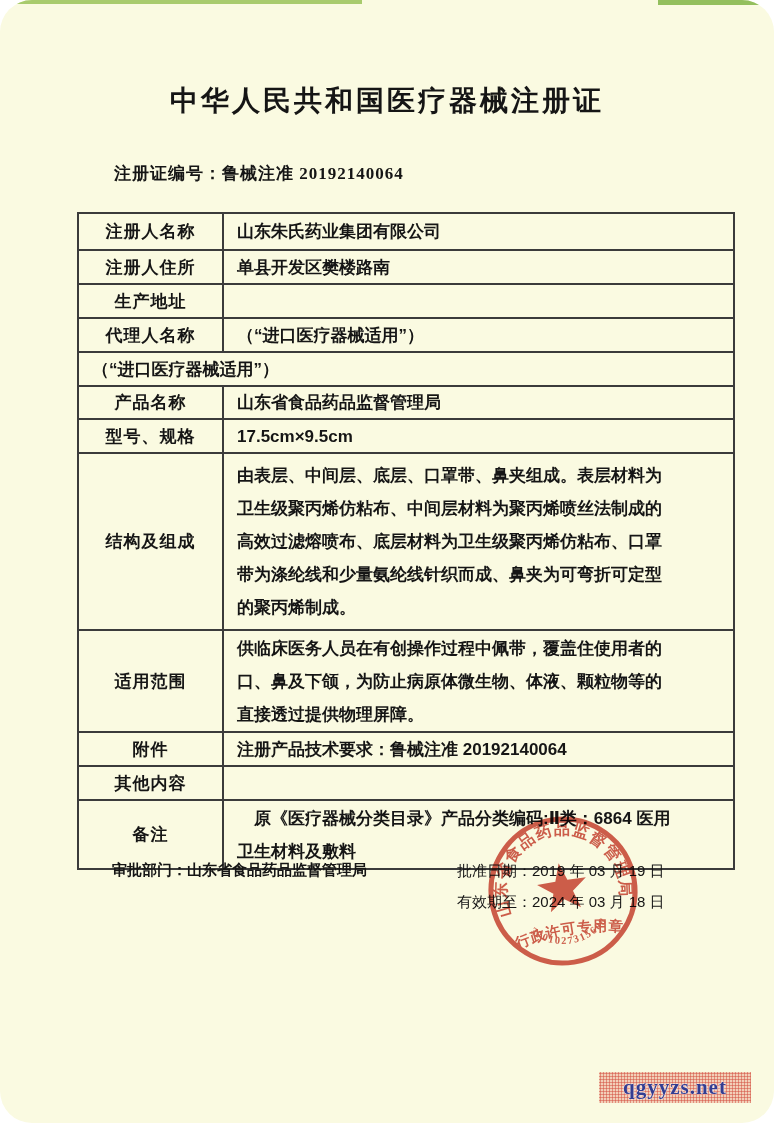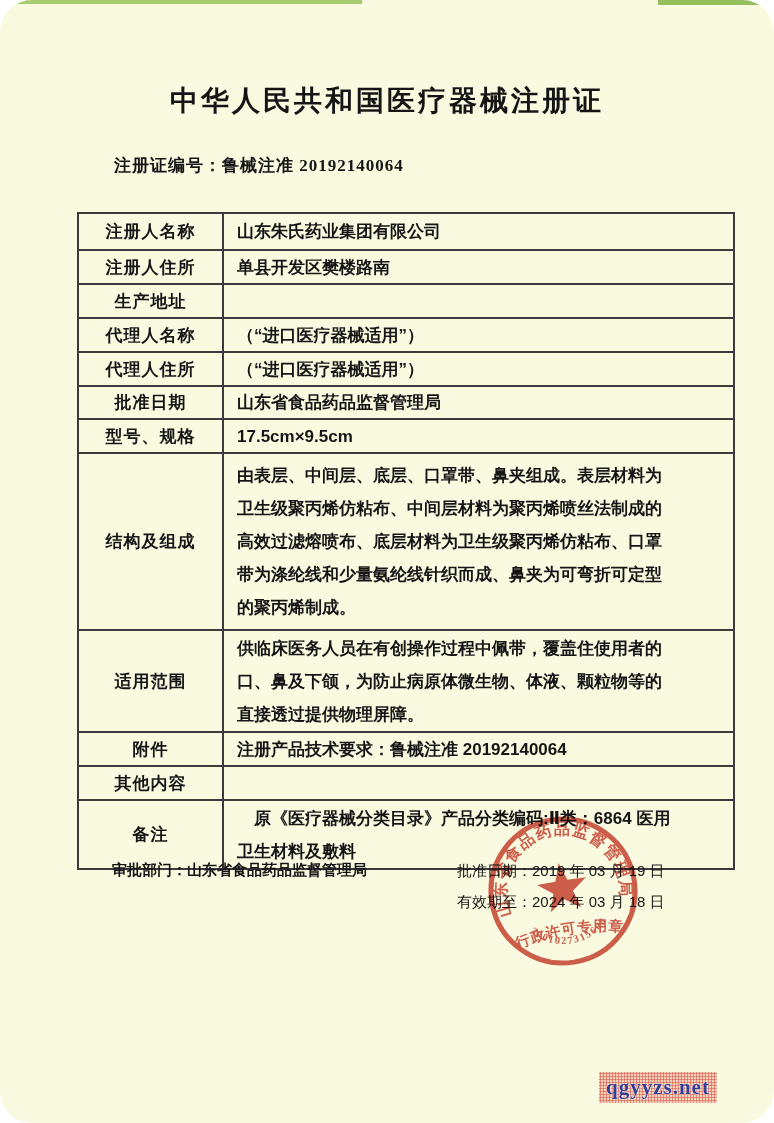--- a/index.html
+++ b/index.html
@@ -15,21 +15,21 @@
   .edge-strip{position:absolute;top:0;height:4px;}
   .strip-white{left:0;width:16px;background:#fdfdf4;height:5px;}
   .strip-green-1{left:16px;width:346px;background:#a8cb6d;}
   .strip-green-2{left:658px;width:116px;background:#93bf5d;height:5px;}
 
   .title{
     position:absolute;top:82px;left:0;width:100%;
     text-align:center;font-size:28px;font-weight:700;letter-spacing:3px;
   }
   .regno{
-    position:absolute;top:154px;left:114px;
+    position:absolute;top:162px;left:114px;
     font-size:17px;font-weight:700;letter-spacing:1px;
   }
   .regno .num{font-family:"Liberation Serif","DejaVu Serif",serif;}
 
   .cert-table{
     position:absolute;left:77px;top:200px;width:658px;
     border:2px solid #3b3b3b;box-sizing:border-box;
     background:transparent;
     margin-top:12px;
   }
@@ -62,21 +62,21 @@
   }
 
   .seal{
     position:absolute;left:458px;top:786px;width:210px;height:210px;
     mix-blend-mode:multiply;opacity:0.92;
     pointer-events:none;
   }
 
   .watermark{
     position:absolute;left:599px;top:1072px;
-    padding:3px 7px;
+    padding:3px 24px;
     font-family:"Liberation Serif","DejaVu Serif",serif;
     font-size:21px;font-weight:700;color:#333d91;
     text-shadow:0 0 2px #ffffff,0 0 1px #ffffff;
     background-color:rgba(224,90,70,0.18);
     background-image:radial-gradient(rgba(203,48,36,0.65) 0.8px, rgba(203,48,36,0) 1.5px);
     background-size:3px 3px;
     letter-spacing:1px;
   }
 </style>
 </head>
@@ -102,25 +102,24 @@
       <div class="tcell tvalue">单县开发区樊楼路南</div>
     </div>
     <div class="trow h34">
       <div class="tcell tlabel">生产地址</div>
     </div>
     <div class="trow h34">
       <div class="tcell tlabel">代理人名称</div>
       <div class="tcell tvalue">（“进口医疗器械适用”）</div>
     </div>
     <div class="trow h34">
-      <div class="tcell tlabel">代理人住所</div>
       <div class="tcell tvalue">（“进口医疗器械适用”）</div>
     </div>
     <div class="trow h33">
-      <div class="tcell tlabel">批准日期</div>
+      <div class="tcell tlabel">产品名称</div>
       <div class="tcell tvalue">山东省食品药品监督管理局</div>
     </div>
     <div class="trow h34">
       <div class="tcell tlabel">型号、规格</div>
       <div class="tcell tvalue num">17.5cm×9.5cm</div>
     </div>
     <div class="trow h177">
       <div class="tcell tlabel">结构及组成</div>
       <div class="tcell tvalue">由表层、中间层、底层、口罩带、鼻夹组成。表层材料为
 卫生级聚丙烯仿粘布、中间层材料为聚丙烯喷丝法制成的

